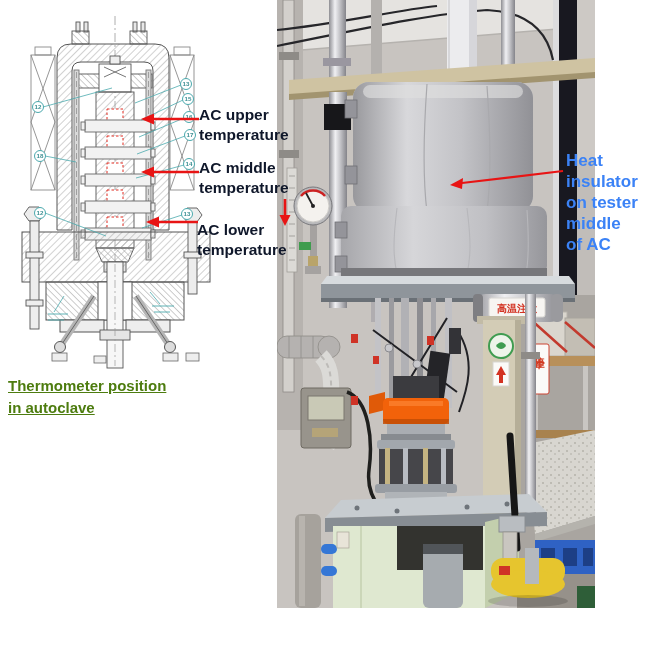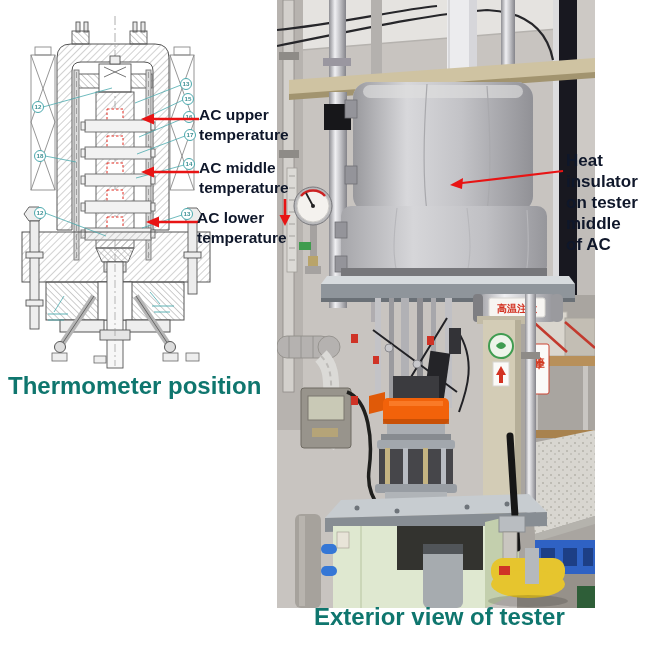--- a/index.html
+++ b/index.html
@@ -1,21 +1,21 @@
 <!DOCTYPE html>
 <html><head>
 <meta charset="utf-8">
 <style>
   html,body{margin:0;padding:0;background:#ffffff;}
   #fig{position:relative;width:648px;height:658px;background:#fff;overflow:hidden;
        font-family:"Liberation Sans", sans-serif;}
   .panel{position:absolute;}
   .redlab{position:absolute;color:#0f172a;font-weight:bold;font-size:15.5px;line-height:20px;white-space:nowrap;z-index:30;}
-  .heatlab{position:absolute;color:#0f172a;font-weight:bold;font-size:17px;line-height:21px;white-space:nowrap;z-index:30;}
-  .cap{position:absolute;color:#0f766e;font-weight:bold;font-size:24px;line-height:21.5px;white-space:nowrap;z-index:30;}
+  .heatlab{position:absolute;color:#3b82f6;font-weight:bold;font-size:17px;line-height:21px;white-space:nowrap;z-index:30;}
+  .cap{position:absolute;color:#4d7c0f;font-weight:bold;font-size:15px;line-height:21.5px;white-space:nowrap;z-index:30;text-decoration:underline;}
   svg{display:block;}
   .ann{z-index:25;pointer-events:none;}
 </style>
 </head>
 <body>
 
 <div id="fig">
 
   <svg class="panel" style="left:0;top:0" width="272" height="370" viewBox="0 0 272 370">
     <defs>
@@ -434,33 +434,33 @@
   </svg>
 
   <div class="redlab" style="left:199px;top:105px">
     <div>AC upper</div>
     <div>temperature</div>
   </div>
   <div class="redlab" style="left:199px;top:158px">
     <div>AC middle</div>
     <div>temperature</div>
   </div>
-  <div class="redlab" style="left:197px;top:208px">
+  <div class="redlab" style="left:197px;top:220px">
     <div>AC lower</div>
     <div>temperature</div>
   </div>
 
   <div class="heatlab" style="left:566px;top:150px">
     <div>Heat</div>
     <div>insulator</div>
     <div>on tester</div>
     <div>middle</div>
     <div>of AC</div>
   </div>
 
   <div class="cap" style="left:8px;top:375px">
     <div>Thermometer position</div>
+    <div>in autoclave</div>
   </div>
   <div class="cap" style="left:314px;top:606px">
-    <div>Exterior view of tester</div>
   </div>
 
 </div>
 
 </body></html>

